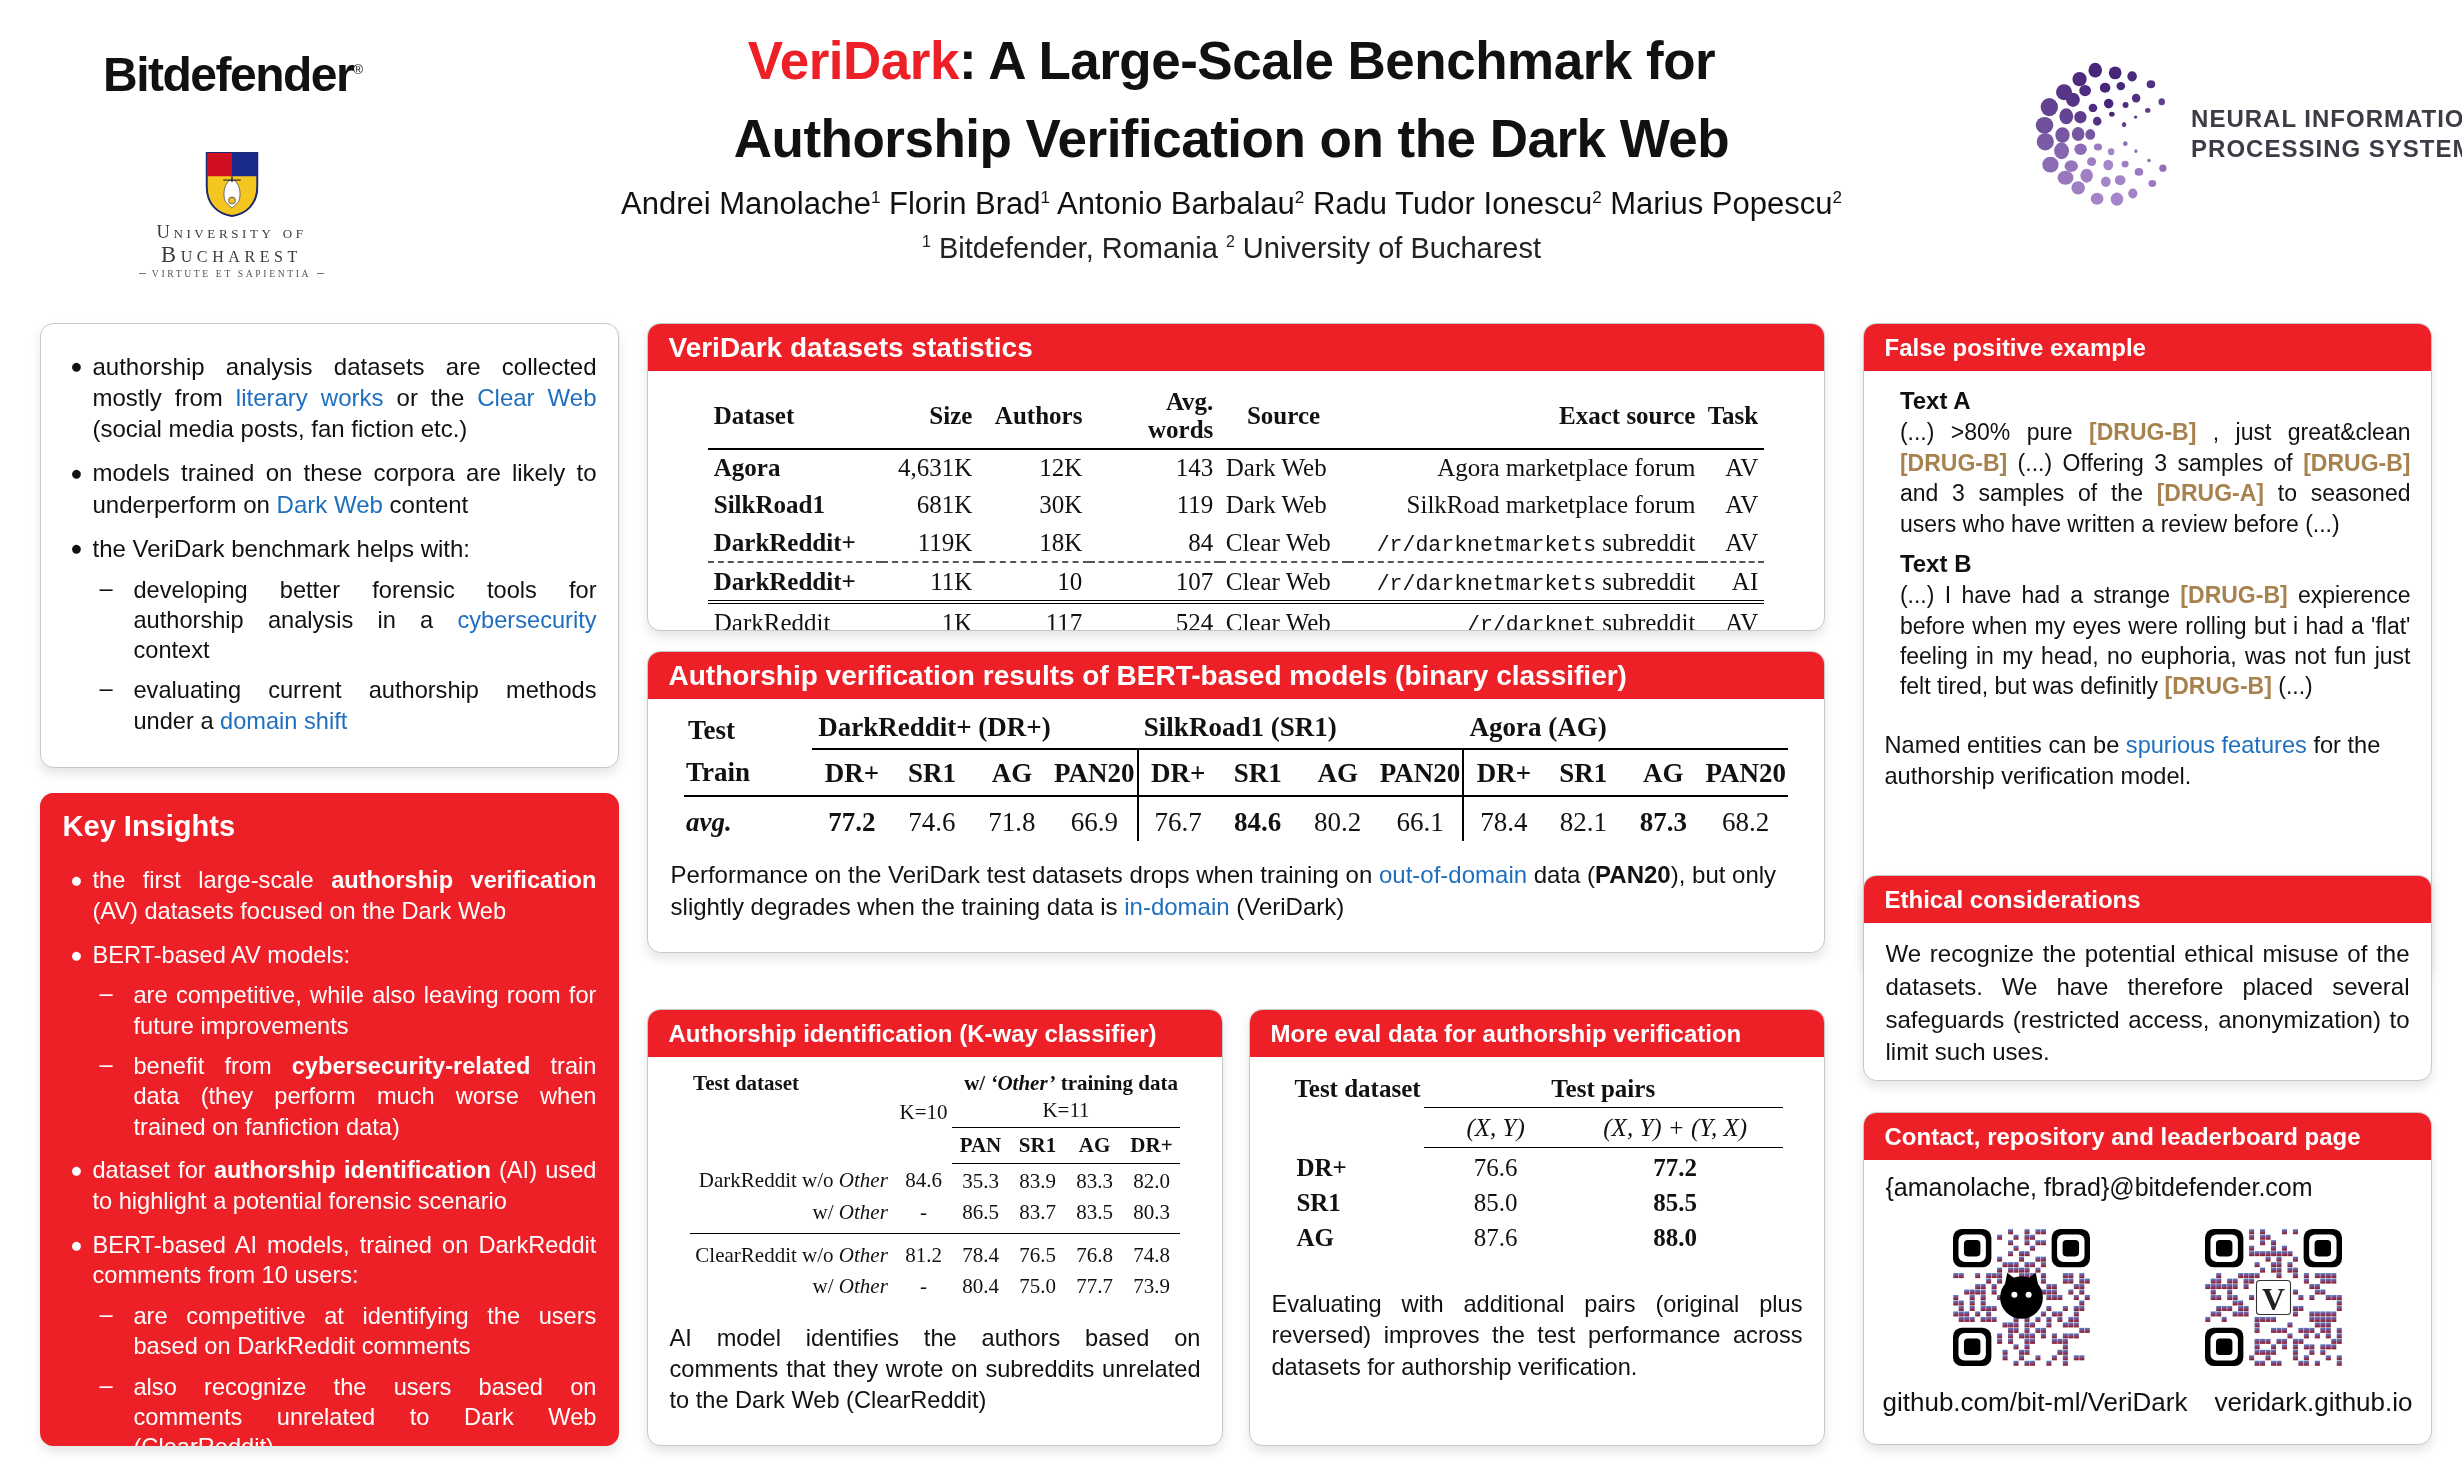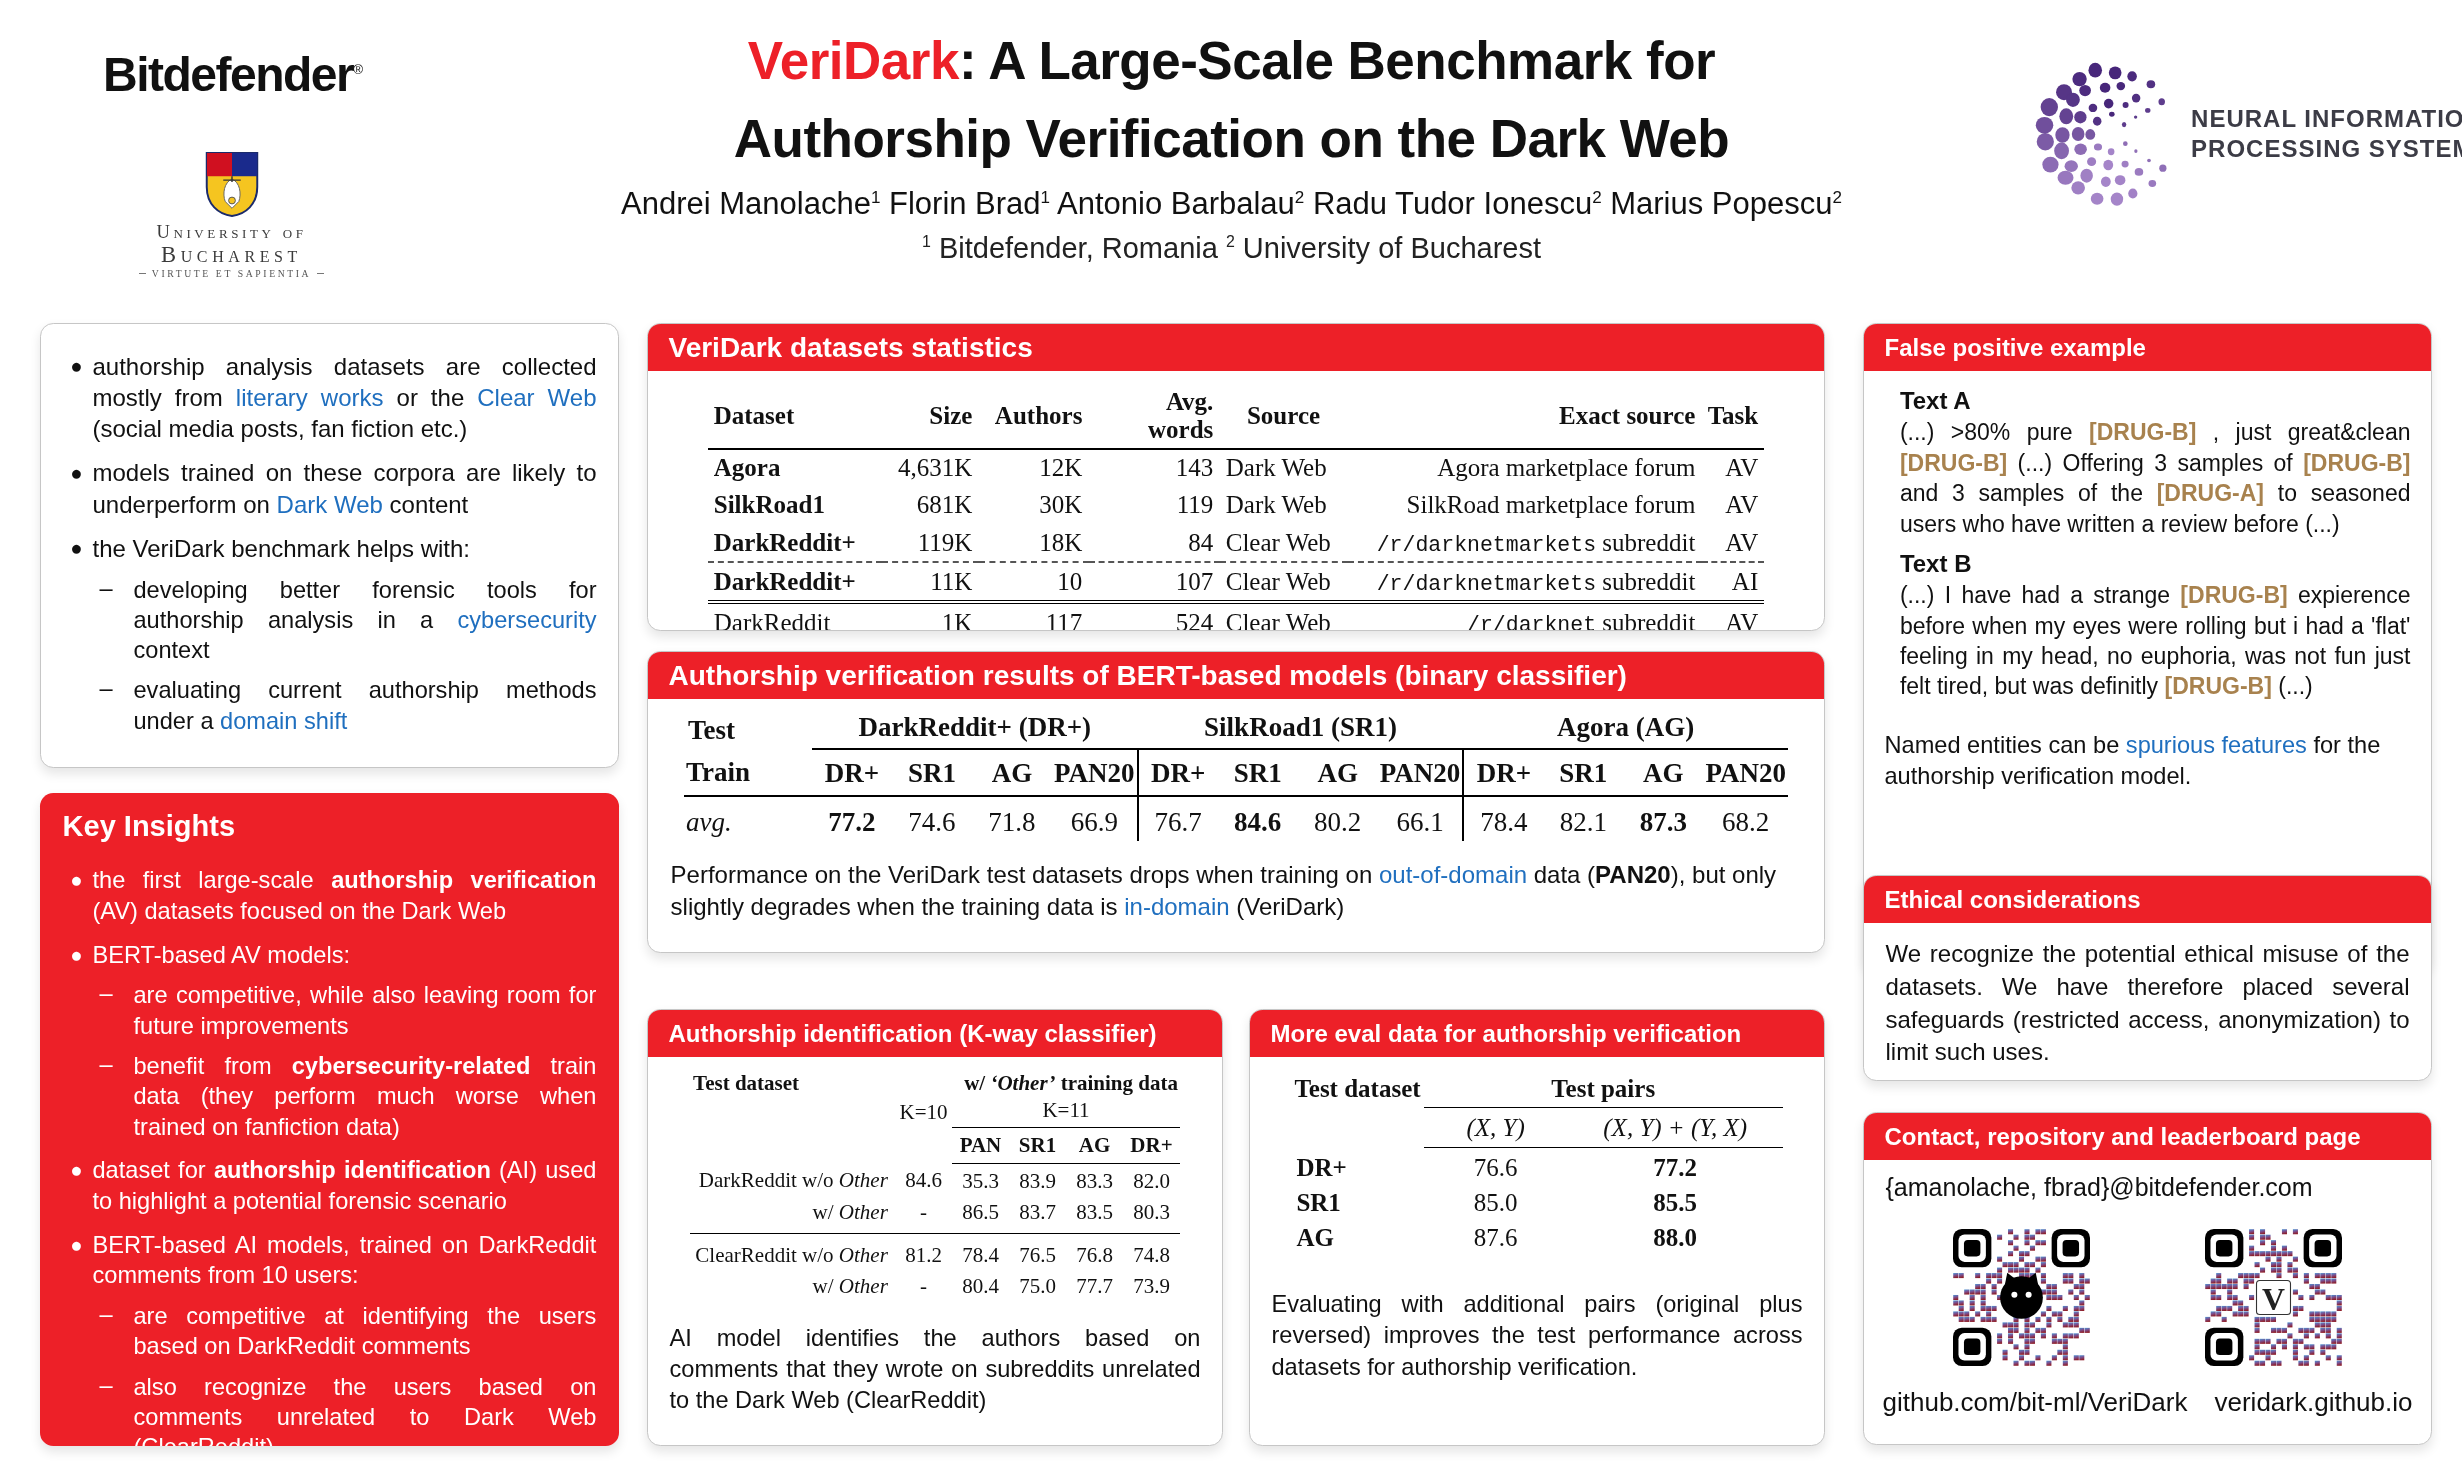--- a/index.html
+++ b/index.html
@@ -68,25 +68,25 @@
   .tbl-stats .rr{text-align:right;}
   .tbl-stats .cc{text-align:center;}
   .tbl-stats tr.r-dash td{border-bottom:2.1px dashed #555;}
   .tbl-stats tr.r-dbl td{border-bottom:4.6px double #000;}
   .tbl-stats .nm{font-weight:bold;}
   .c-mono{font-family:"Liberation Mono",monospace;font-size:21.5px;}
 
   .tbl-ver{margin:12.3px auto 0;font-size:27px;}
   .tbl-ver th,.tbl-ver td{white-space:nowrap;}
   .tbl-ver .tlbl{text-align:left;font-weight:bold;padding:2.1px 4.1px;width:128px;}
-  .tbl-ver .grp{font-weight:bold;text-align:center;border-bottom:2.1px solid #000;padding:1px 6.2px 5.1px;}
+  .tbl-ver .grp{font-weight:bold;text-align:left;border-bottom:2.1px solid #000;padding:1px 6.2px 5.1px;}
   .tbl-ver tr.trow th{border-bottom:2.6px solid #000;padding:7.2px 2.1px 6.2px;text-align:center;font-weight:bold;}
   .tbl-ver tr.trow .tlbl{border-bottom:2.6px solid #000;text-align:left;}
   .tbl-ver td{padding:10.3px 2.1px 3.1px;text-align:center;width:80px;}
-  .tbl-ver .avg{font-style:italic;text-align:left;font-weight:normal;}
+  .tbl-ver .avg{font-style:italic;text-align:left;font-weight:bold;}
   .tbl-ver .vsep{border-left:2.1px solid #000;}
   .ver-cap{margin:17.4px 22.6px 0;font-size:24px;line-height:1.34;}
 
   .tbl-id{margin:13.3px auto 0;font-size:21px;}
   .tbl-id th,.tbl-id td{white-space:nowrap;}
   .tbl-id .hlbl{text-align:left;font-weight:bold;vertical-align:top;padding:1px 3.1px;}
   .tbl-id .oth{font-weight:bold;text-align:right;padding:1px 2.1px;}
   .tbl-id .k{text-align:center;font-weight:normal;padding:1px 4.1px;}
   .tbl-id .k11{border-bottom:1.5px solid #000;padding-bottom:4.1px;}
   .tbl-id tr.cols th{font-weight:bold;text-align:center;border-bottom:1.5px solid #000;padding:5.1px 3.1px 4.1px;}

